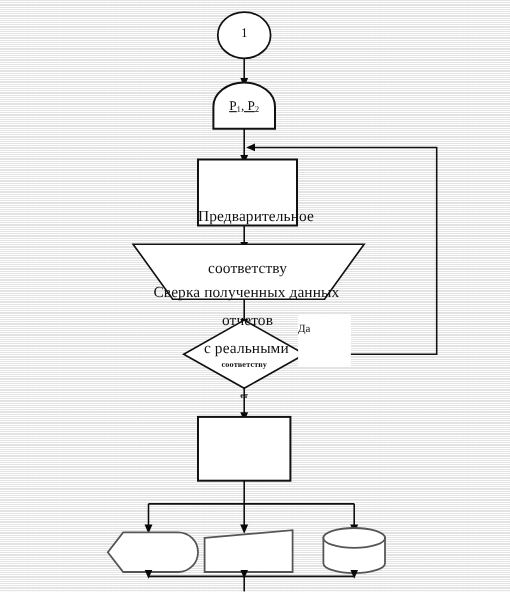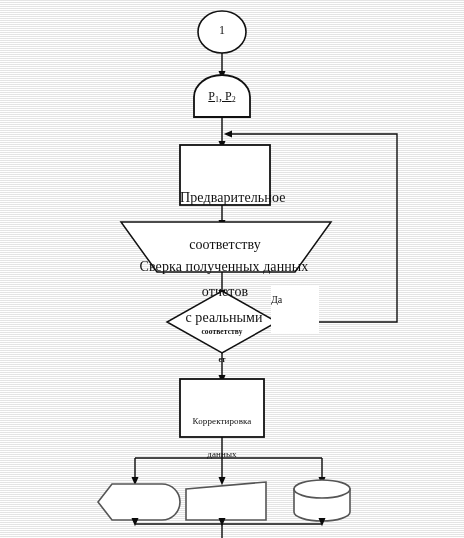--- a/index.html
+++ b/index.html
@@ -132,23 +132,19 @@
   <div class="lbl node-text" style="left:124px; top:228px; width:200px;">
     <div>Сверка полученных данных</div>
     <div style="margin-top:4px;">с реальными</div>
   </div>
 
   <div class="lbl node-text" style="left:177px; top:311px; width:90px; font-size:7.5px;font-weight:bold;">
     <div>соответству</div>
     <div style="margin-top:3px;">ет</div>
   </div>
 
-  <div class="lbl node-text" style="left:180px; top:396px; width:84px; font-size:9px;">
-    <div>Корректировка</div>
-    <div style="margin-top:3px;">данных</div>
-  </div>
 
   <div class="branch-box" style="left:271px; top:286px; width:48px; height:38px; padding-top:9px;">
     <span>Да</span>
   </div>
 
 
 </div>
 
 </body></html>

